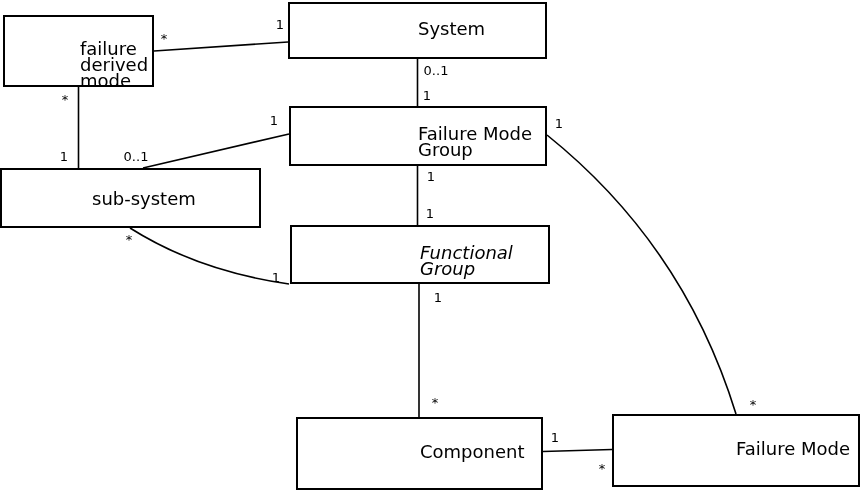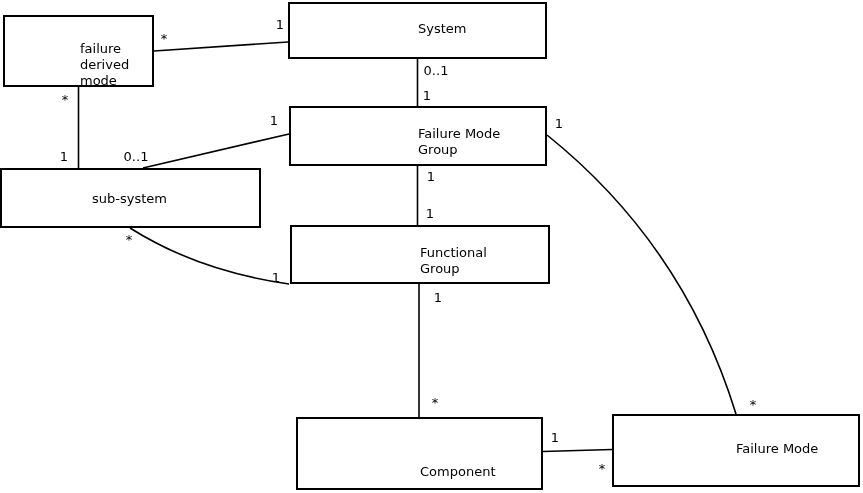--- a/index.html
+++ b/index.html
@@ -27,21 +27,21 @@
     stroke-width: 1.6;
   }
   .node {
     position: absolute;
     box-sizing: border-box;
     border: 2px solid #000000;
     background: #ffffff;
   }
   .node-label {
     position: absolute;
-    font-size: 13px;
+    font-size: 18px;
     line-height: 16px;
     white-space: nowrap;
   }
   .mult {
     position: absolute;
     transform: translate(-50%, -50%);
     font-size: 13px;
     line-height: 15px;
     white-space: nowrap;
   }
@@ -83,29 +83,29 @@
       <div>Group</div>
     </div>
   </div>
 
   <div class="node" style="left:0px; top:168px; width:261px; height:60px;">
     <div class="node-label" style="left:90px; top:21px;">
       <div>sub-system</div>
     </div>
   </div>
 
-  <div class="node" style="left:290px; top:225px; width:260px; height:59px;">
+  <div class="node" style="left:290px; top:225px; width:260px; height:59px;font-style:italic;">
     <div class="node-label" style="left:128px; top:18px;">
       <div>Functional</div>
       <div>Group</div>
     </div>
   </div>
 
   <div class="node" style="left:296px; top:417px; width:247px; height:73px;">
-    <div class="node-label" style="left:122px; top:25px;margin-top:20px;">
+    <div class="node-label" style="left:122px; top:25px;">
       <div>Component</div>
     </div>
   </div>
 
   <div class="node" style="left:612px; top:414px; width:248px; height:73px;">
     <div class="node-label" style="left:122px; top:25px;">
       <div>Failure Mode</div>
     </div>
   </div>
 

